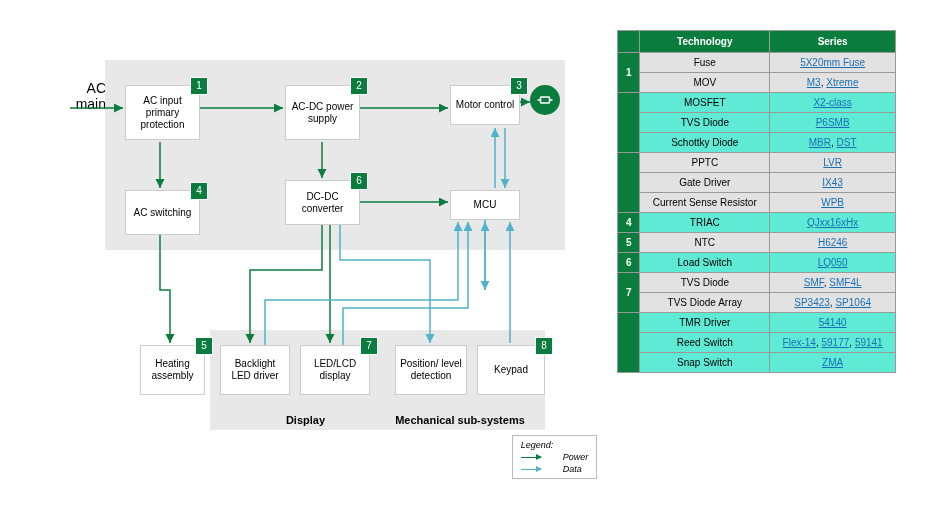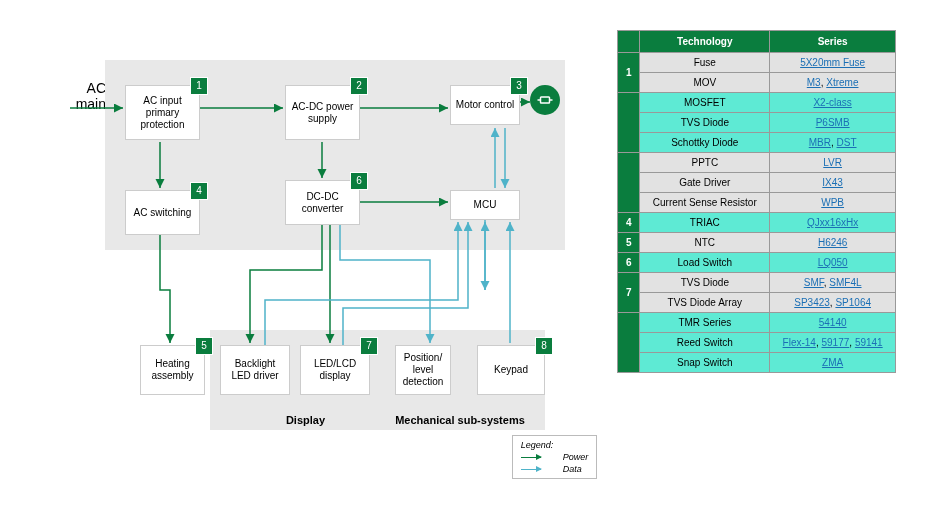--- a/index.html
+++ b/index.html
@@ -58,21 +58,21 @@
   
   .b1 { left: 85px;  top: 55px;  width: 75px; height: 55px; }
   .b2 { left: 245px; top: 55px;  width: 75px; height: 55px; }
   .b3 { left: 410px; top: 55px;  width: 70px; height: 40px; }
   .b4 { left: 85px;  top: 160px; width: 75px; height: 45px; }
   .b6 { left: 245px; top: 150px; width: 75px; height: 45px; }
   .bm { left: 410px; top: 160px; width: 70px; height: 30px; }
   .b5 { left: 100px; top: 315px; width: 65px; height: 50px; }
   .bb { left: 180px; top: 315px; width: 70px; height: 50px; }
   .b7 { left: 260px; top: 315px; width: 70px; height: 50px; }
-  .bp { left: 355px; top: 315px; width: 56px; height: 50px; }
+  .bp { left: 355px; top: 315px; width: 72px; height: 50px; }
   .b8 { left: 437px; top: 315px; width: 68px; height: 50px; }
 
   .aclabel { position: absolute; left: 28px; top: 50px; font-size: 14px; text-align:right; width:38px; }
 
   .motor-icon {
     position: absolute;
     left: 490px; top: 55px;
     width: 30px; height: 30px;
     border-radius: 50%;
     background: #0a7d3e;
@@ -284,21 +284,21 @@
             <td class="num" rowspan="2">7</td>
             <td>TVS Diode</td>
             <td><a href="#" class="series">SMF</a>, <a href="#" class="series">SMF4L</a></td>
           </tr>
           <tr class="alt">
             <td>TVS Diode Array</td>
             <td><a href="#" class="series">SP3423</a>, <a href="#" class="series">SP1064</a></td>
           </tr>
           <tr class="plain">
             <td class="num" rowspan="3"></td>
-            <td>TMR Series</td>
+            <td>TMR Driver</td>
             <td><a href="#" class="series">54140</a></td>
           </tr>
           <tr class="plain">
             <td>Reed Switch</td>
             <td><a href="#" class="series">Flex-14</a>, <a href="#" class="series">59177</a>, <a href="#" class="series">59141</a></td>
           </tr>
           <tr class="plain">
             <td>Snap Switch</td>
             <td><a href="#" class="series">ZMA</a></td>
           </tr>

